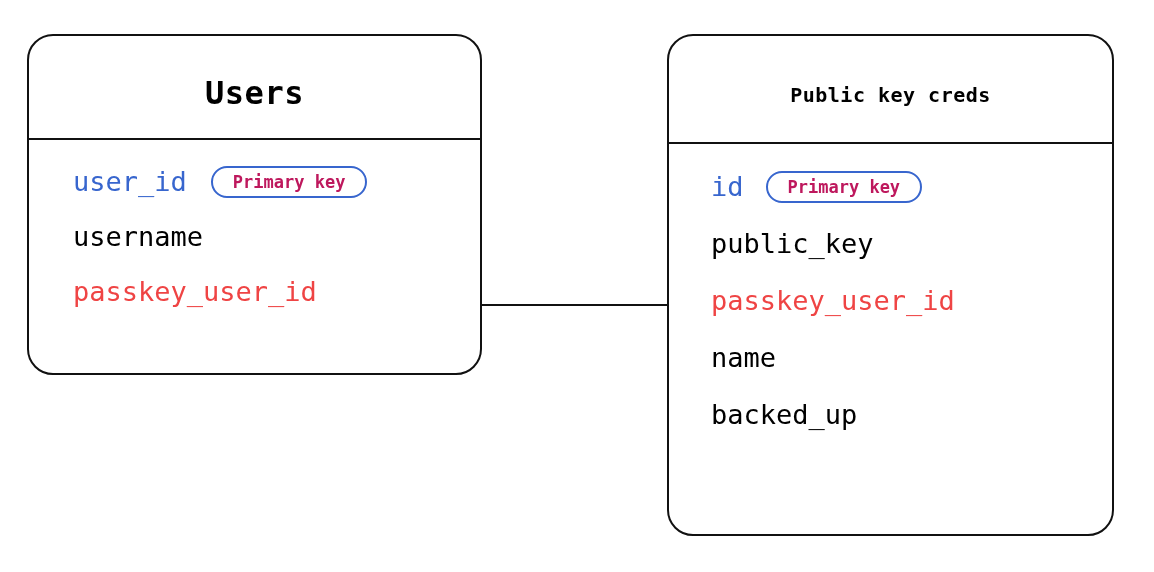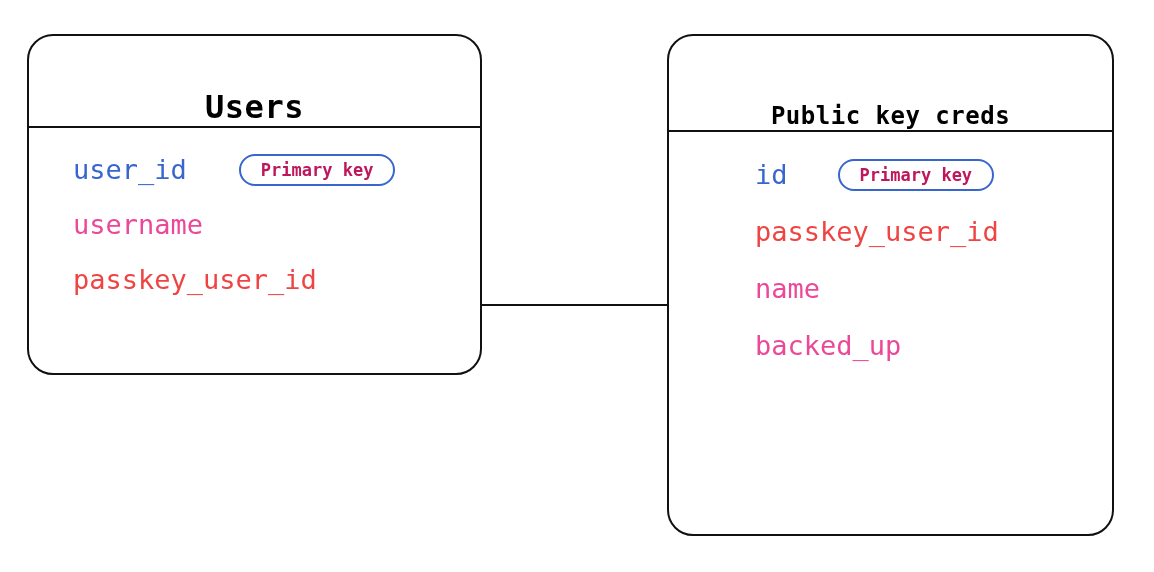--- a/index.html
+++ b/index.html
@@ -28,48 +28,48 @@
     background: #ffffff;
     border: 2px solid #111111;
     border-radius: 26px;
     overflow: hidden;
   }
 
   .entity-header {
     box-sizing: border-box;
     width: 100%;
     display: flex;
-    align-items: flex-end;
+    align-items: center;
     justify-content: center;
     border-bottom: 2px solid #111111;
+    margin-top: 12px;
   }
 
   .entity-title {
     font-family: "DejaVu Sans Mono", "Liberation Mono", monospace;
     font-weight: bold;
     color: #000000;
     letter-spacing: 0.5px;
     white-space: nowrap;
   }
 
   .entity-body {
     box-sizing: border-box;
     padding-top: 14px;
   }
 
   .field-row {
     display: flex;
     align-items: center;
     white-space: nowrap;
-    gap: 28px;
   }
 
   .field-name {
     font-family: "DejaVu Sans Mono", "Liberation Mono", monospace;
-    color: #ec4899;
+    color: #000000;
   }
   .field-name.pk   { color: #3866CE; }
   .field-name.fk   { color: #ef4444; }
 
   .badge {
     display: inline-flex;
     align-items: center;
     justify-content: center;
     box-sizing: border-box;
     border: 2px solid #3866CE;
@@ -98,23 +98,23 @@
     margin-left: 24px;
   }
 
   #entity-pkcreds {
     left: 667px;
     top: 34px;
     width: 447px;
     height: 502px;
   }
   #entity-pkcreds .entity-header { height: 96px; }
-  #entity-pkcreds .entity-title  { font-size: 24px; }
+  #entity-pkcreds .entity-title  { font-size: 20px; }
   #entity-pkcreds .entity-body   { padding-left: 42px; }
-  #entity-pkcreds .field-row     { height: 57px; font-size: 27px; margin-left: 44px; }
+  #entity-pkcreds .field-row     { height: 57px; font-size: 27px; }
   #entity-pkcreds .badge {
     font-size: 17px;
     height: 32px;
     padding: 0 20px;
     margin-left: 22px;
   }
 
   
   .connector {
     position: absolute;
@@ -160,20 +160,23 @@
     <div class="entity-header">
       <span class="entity-title">Public key creds</span>
     </div>
     <div class="entity-body">
 
       <div class="field-row">
         <span class="field-name pk">id</span>
         <span class="badge">Primary key</span>
       </div>
 
+      <div class="field-row">
+        <span class="field-name">public_key</span>
+      </div>
 
       <div class="field-row">
         <span class="field-name fk">passkey_user_id</span>
       </div>
 
       <div class="field-row">
         <span class="field-name">name</span>
       </div>
 
       <div class="field-row">

